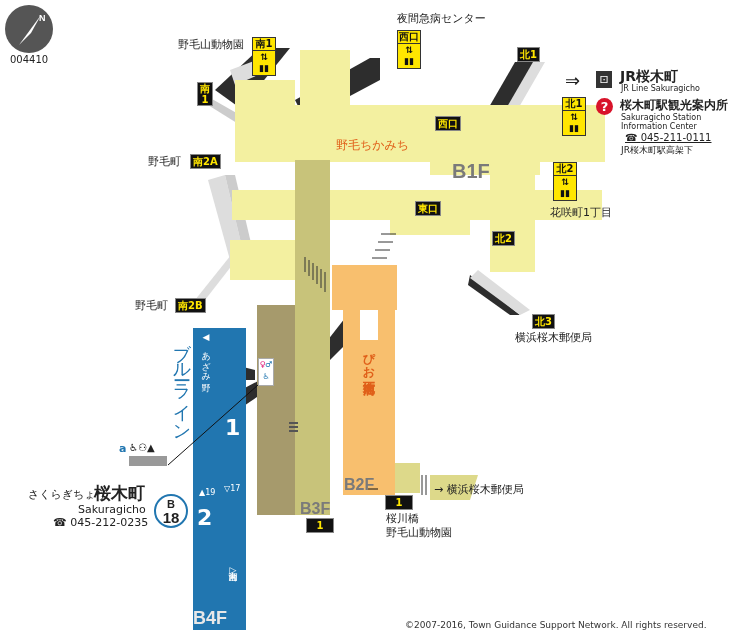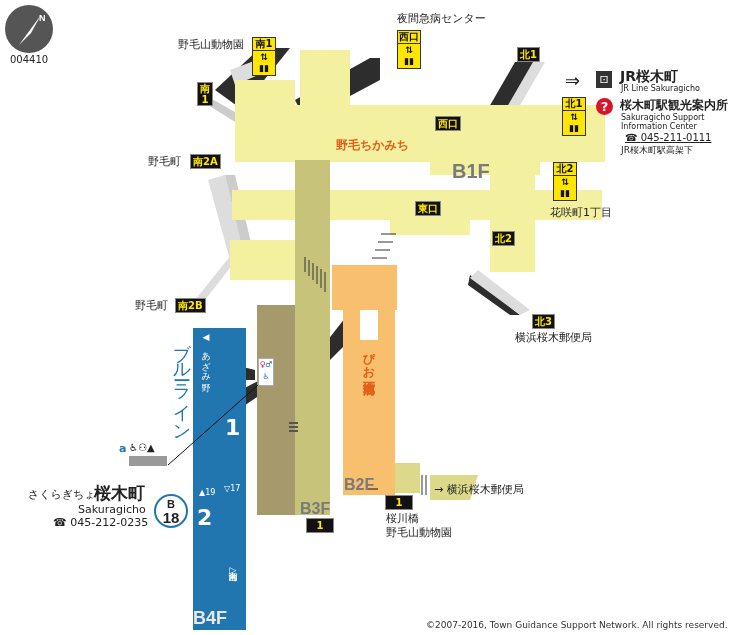--- a/index.html
+++ b/index.html
@@ -108,26 +108,26 @@
 <div class="tag" style="left:492px;top:231px;">北2</div>
 <div class="tag" style="left:532px;top:314px;text-align:center;">北3</div>
 <div class="lbl" style="left:515px;top:330px;">横浜桜木郵便局</div>
 
 <div class="abs" style="left:565px;top:70px;font-size:18px;">⇒</div>
 <div class="abs" style="left:596px;top:71px;width:16px;height:17px;background:#333;color:#fff;font-size:11px;text-align:center;line-height:17px;">⊡</div>
 <div class="lbl" style="left:620px;top:68px;font-size:14px;font-weight:bold;">JR桜木町</div>
 <div class="lbl" style="left:621px;top:84px;font-size:8px;">JR Line Sakuragicho</div>
 <div class="abs" style="left:596px;top:98px;width:17px;height:17px;border-radius:50%;background:#d8132a;color:#fff;font-weight:bold;font-size:13px;text-align:center;line-height:17px;">?</div>
 <div class="lbl" style="left:620px;top:97px;font-size:12px;font-weight:bold;">桜木町駅観光案内所</div>
-<div class="lbl" style="left:621px;top:113px;font-size:8px;">Sakuragicho Support</div>
+<div class="lbl" style="left:621px;top:113px;font-size:8px;">Sakuragicho Station</div>
 <div class="lbl" style="left:621px;top:122px;font-size:8px;">Information Center</div>
 <div class="lbl" style="left:625px;top:132px;font-size:10px;text-decoration:underline;"><span>☎ </span><span>045-211-0111</span></div>
 <div class="lbl" style="left:621px;top:144px;font-size:9px;">JR桜木町駅高架下</div>
 
-<div class="lbl" style="left:322px;top:137px;color:#e0601a;font-size:12px;font-weight:bold;padding-left:14px;">野毛ちかみち</div>
+<div class="lbl" style="left:322px;top:137px;color:#e0601a;font-size:12px;font-weight:normal;padding-left:14px;">野毛ちかみち</div>
 <div class="floor" style="left:452px;top:160px;">B1F</div>
 <div class="abs" style="left:362px;top:345px;width:14px;color:#e0601a;font-size:12px;font-weight:bold;line-height:14px;writing-mode:vertical-rl;">ぴお地下商店街</div>
 <div class="floor" style="left:344px;top:476px;font-size:16px;">B2F</div>
 <div class="floor" style="left:300px;top:500px;font-size:16px;">B3F</div>
 <div class="tag" style="left:306px;top:518px;width:22px;text-align:center;">1</div>
 <div class="floor" style="left:193px;top:608px;color:#e8e8e8;font-size:18px;">B4F</div>
 <div class="abs" style="left:170px;top:330px;color:#2176b0;font-size:18px;writing-mode:vertical-rl;">ブルーライン</div>
 
 <div class="abs" style="left:199px;top:332px;color:#fff;font-size:9px;writing-mode:vertical-rl;">◀ あざみ野</div>
 <div class="abs" style="left:225px;top:415px;color:#fff;font-size:22px;font-weight:bold;">1</div>
@@ -149,13 +149,13 @@
 <div class="abs" style="left:154px;top:494px;width:30px;height:30px;border:2px solid #2176b0;border-radius:50%;text-align:center;font-family:'Liberation Sans',sans-serif;font-weight:bold;line-height:13px;">
     <div style="font-size:11px;margin-top:2px;">B</div>
     <div style="font-size:15px;">18</div>
   </div>
 
 <div class="tag" style="left:385px;top:495px;width:22px;text-align:center;">1</div>
 <div class="lbl" style="left:386px;top:511px;">桜川橋</div>
 <div class="lbl" style="left:386px;top:525px;">野毛山動物園</div>
 <div class="lbl" style="left:434px;top:482px;"><span>→ </span><span>横浜桜木郵便局</span></div>
 
-<div class="lbl" style="left:426px;top:620px;font-size:9px;color:#333;text-align:right;">©2007-2016, Town Guidance Support Network. All rights reserved.</div>
+<div class="lbl" style="left:405px;top:620px;font-size:9px;color:#333;text-align:right;">©2007-2016, Town Guidance Support Network. All rights reserved.</div>
 
 </body></html>

